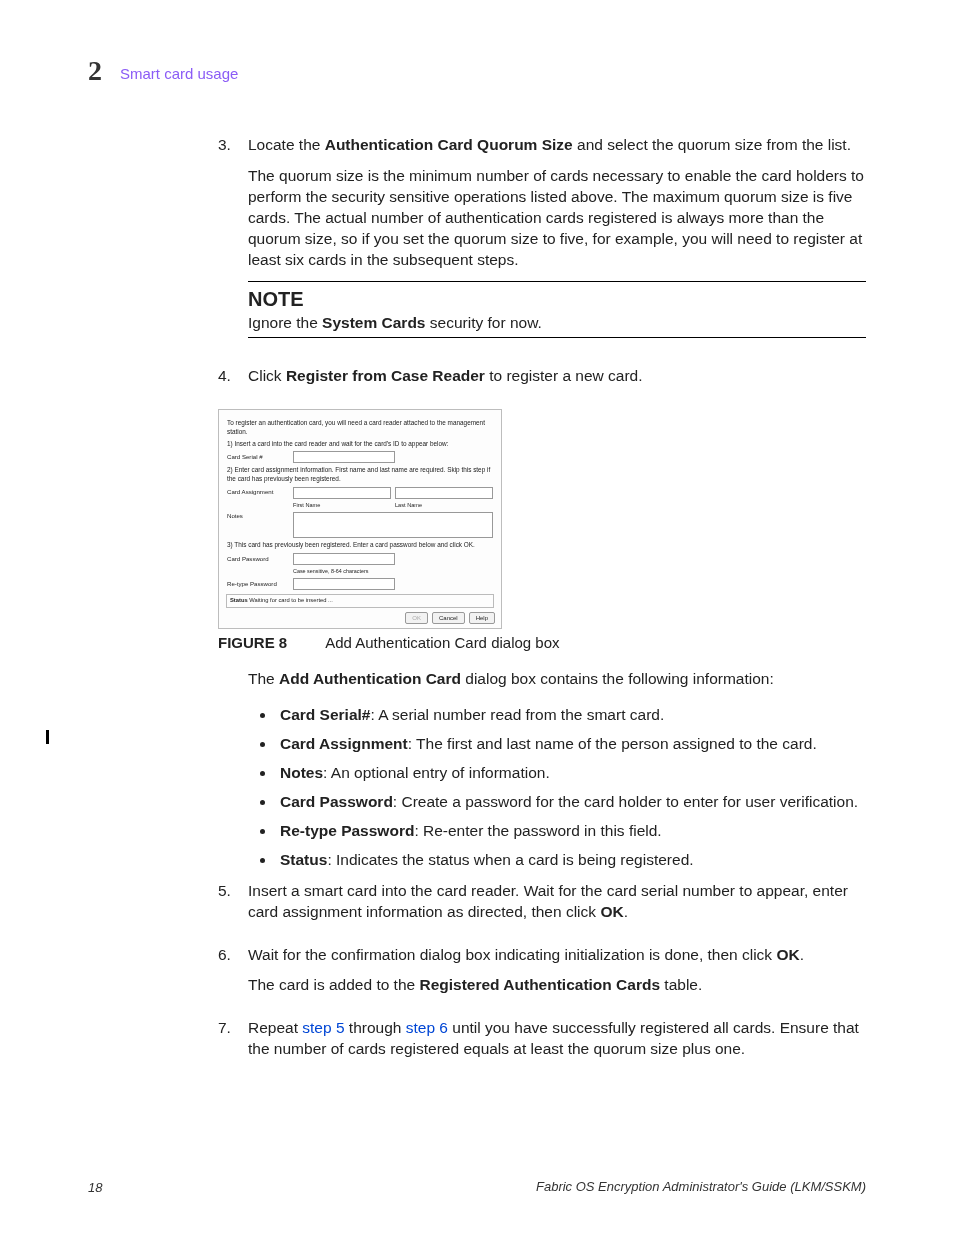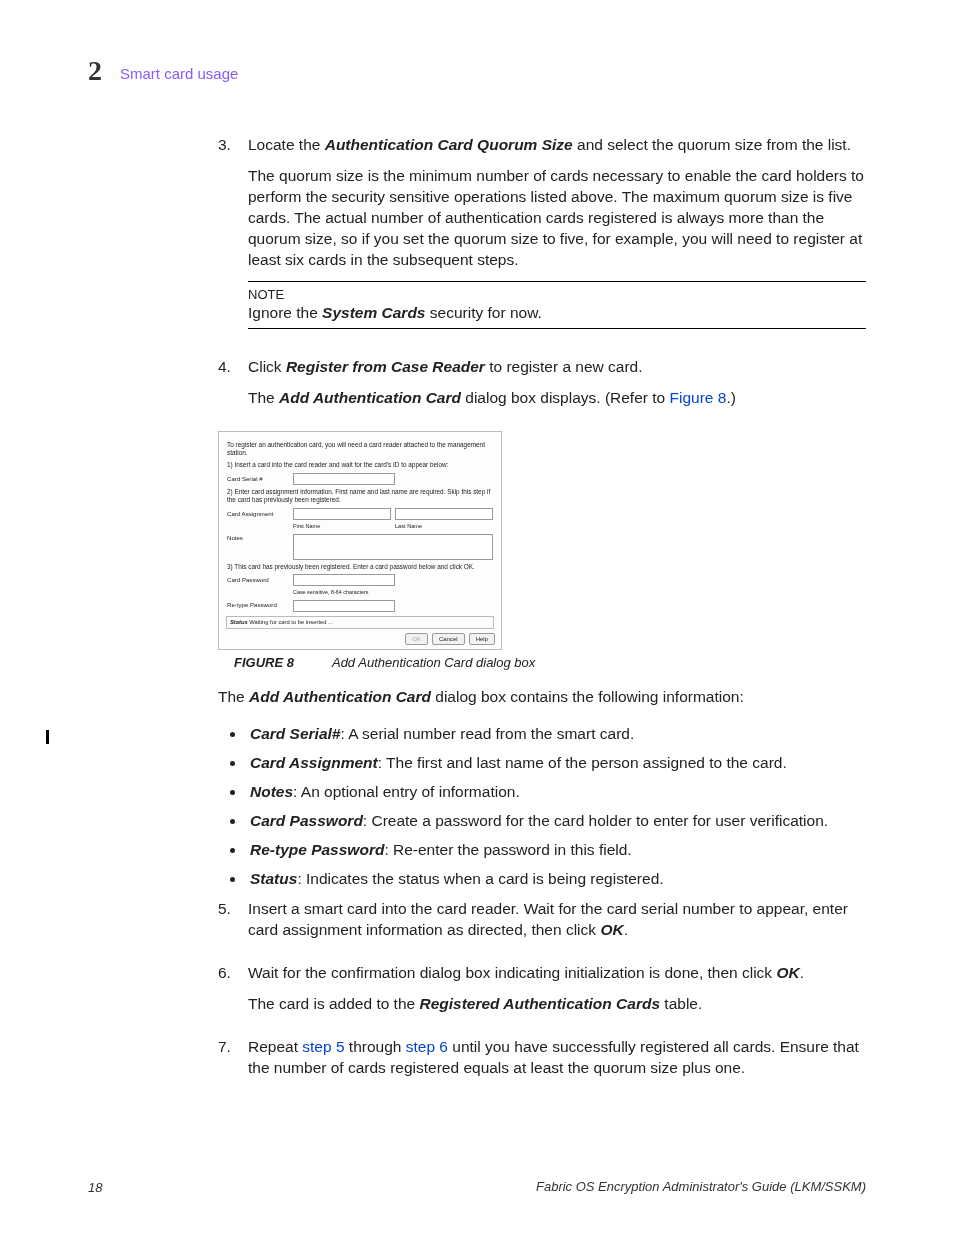--- a/index.html
+++ b/index.html
@@ -51,30 +51,30 @@
     display: flex;
   }
   .step-num {
     min-width: 30px;
     flex: 0 0 30px;
   }
   .step-body {
     flex: 1;
   }
   .step-body p { margin: 0 0 10px 0; }
-  .indent-block { }
+  .indent-block { margin-left: 30px; }
   .note-block {
     border-top: 1px solid #000;
     border-bottom: 1px solid #000;
     padding: 4px 0;
     margin: 10px 0 16px 0;
   }
   .note-block .label {
-    font-weight: normal;
-    font-size: 13px;
+    font-weight: bold;
+    font-size: 20px;
   }
   .figure-box {
     margin: 4px 0 4px 0;
     width: 282px;
     border: 1px solid #bdbdbd;
     font-size: 6.4px;
     color: #222;
     padding: 6px 0 4px 0;
     line-height: 1.35;
     background: #fdfdfd;
@@ -107,36 +107,35 @@
     border-radius:2px;
   }
   .figure-box .btn.disabled { color:#aaa; }
   .figure-box .status-row {
     border:1px solid #bbb;
     margin:4px 7px;
     padding:2px 3px;
     font-size:5.8px;
   }
   .figure-caption {
-    margin: 4px 0 12px 16px;
-    font-size: 13px;
-    font-style: italic;
+    margin: 4px 0 12px 0;
+    font-size: 15px;
   }
   .figure-caption .lab { font-weight:bold; margin-right: 38px; }
   ul.bullets {
     margin: 2px 0 10px 8px;
     padding-left: 8px;
   }
   ul.bullets li {
     list-style: disc;
     margin: 8px 0 8px 12px;
     padding-left: 4px;
   }
   .link { color: #0046d5; }
-  .bold { font-weight: bold; font-style: italic; }
+  .bold { font-weight: bold; }
   .footer {
     position:absolute;
     bottom:40px;
     left:88px;
     right:88px;
     display:flex;
     justify-content:space-between;
     align-items:flex-end;
     font-size:13px;
     font-style: italic;
@@ -180,23 +179,20 @@
           </div>
         </div>
       </div>
     </li>
 
     <li>
       <div class="step-num">4.</div>
       <div class="step-body">
         <p>
           <span>Click </span><span class="bold">Register from Case Reader</span><span> to register a new card.</span>
-        </p>
-        <p>
-          <span>The </span><span class="bold">Add Authentication Card</span><span> dialog box displays. (Refer to </span><span class="link">Figure 8</span><span>.)</span>
         </p>
       </div>
     </li>
   </ol>
 
   <div class="figure-box">
     <div class="txt">To register an authentication card, you will need a card reader attached to the management station.</div>
     <div class="txt">1) Insert a card into the card reader and wait for the card's ID to appear below:</div>
     <div class="row">
       <div class="lbl">Card Serial #</div>

